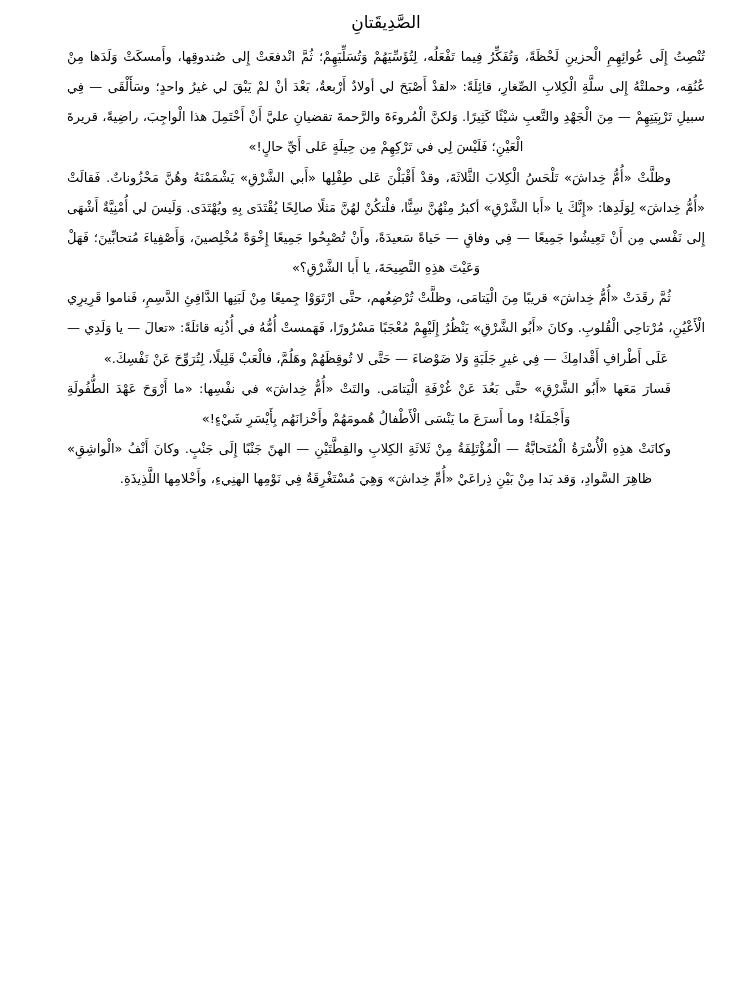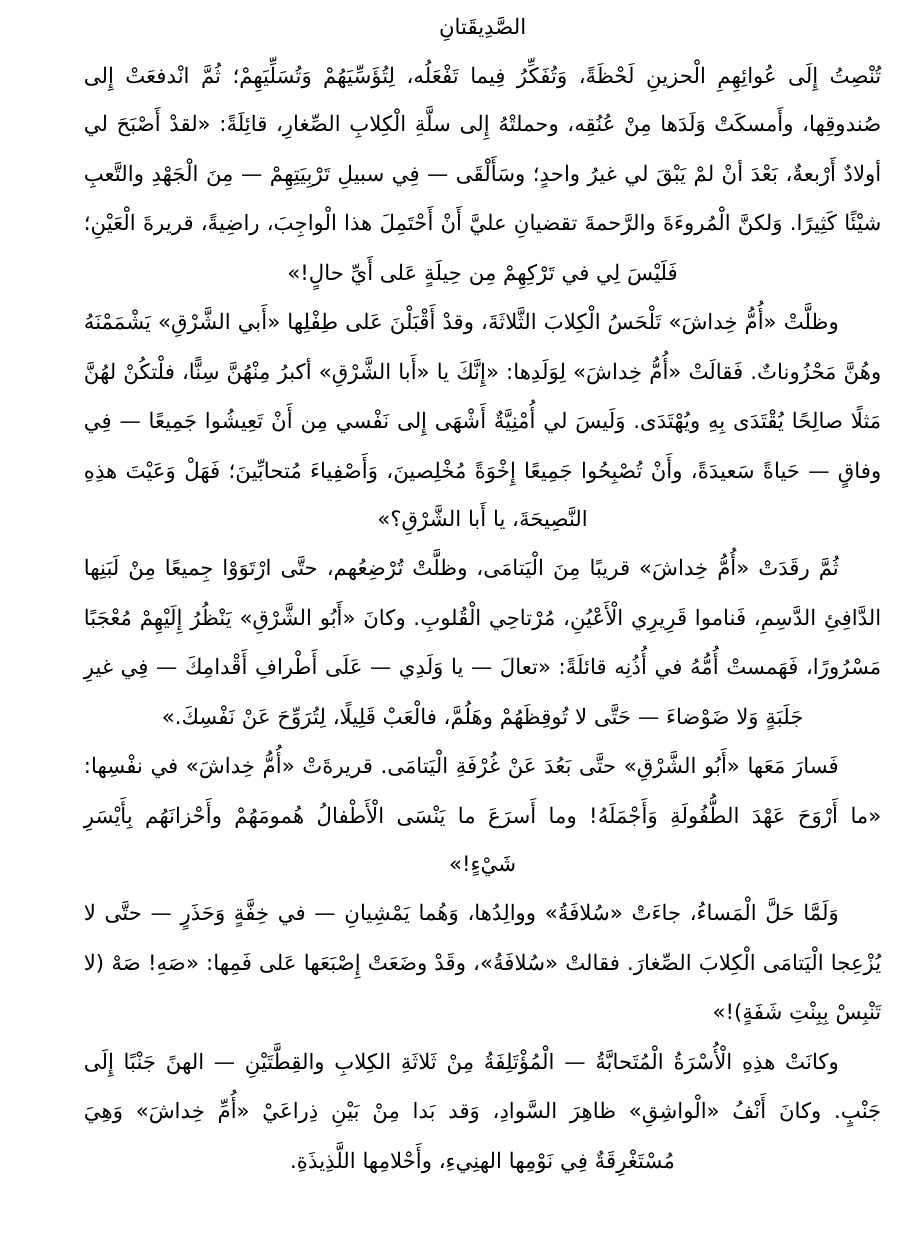--- a/index.html
+++ b/index.html
@@ -20,21 +20,21 @@
   }
   .title {
     margin: 12px 0 10px 0;
     text-align: center;
     font-size: 17px;
     font-weight: normal;
     letter-spacing: 0;
   }
   .body-text {
     margin: 0 28px;
-    font-size: 17px;
+    font-size: 13px;
     line-height: 2.32;
     text-align: justify;
     text-justify: inter-word;
   }
   .para {
     margin: 0;
     text-indent: 34px;
     text-align-last: center;
   }
   .para.continued {
@@ -52,17 +52,16 @@
 </head>
 <body>
 
 <div class="page">
   <h1 class="title">الصَّدِيقَتانِ</h1>
 
   <div class="body-text">
     <p class="para continued">تُنْصِتُ إِلَى عُوائِهِمِ الْحزينِ لَحْظَةً، وَتُفَكِّرُ فِيما تَفْعَلُه، لِتُؤَسِّيَهُمْ وَتُسَلِّيَهِمْ؛ ثُمَّ انْدفعَتْ إِلى صُندوقِها، وأَمسكَتْ وَلَدَها مِنْ عُنُقِه، وحملتْهُ إِلى سلَّةِ الْكِلابِ الصِّغارِ، قائِلَةً: «لقدْ أَصْبَحَ لي أولادٌ أَرْبعةٌ، بَعْدَ أنْ لمْ يَبْقَ لي غيرُ واحدٍ؛ وسَأَلْقَى — فِي سبيلِ تَرْبِيَتِهِمْ — مِنَ الْجَهْدِ والتَّعبِ شيْئًا كَثِيرًا. وَلكنَّ الْمُروءَةَ والرَّحمةَ تقضيانِ عليَّ أَنْ أَحْتَمِلَ هذا الْواجِبَ، راضِيةً، قريرةَ الْعَيْنِ؛ فَلَيْسَ لِي في تَرْكِهِمْ مِن حِيلَةٍ عَلى أَيِّ حالٍ!»</p>
     <p class="para">وظلَّتْ «أُمُّ خِداشَ» تَلْحَسُ الْكِلابَ الثَّلاثَةَ، وقدْ أَقْبَلْنَ عَلى طِفْلِها «أَبي الشَّرْقِ» يَشْمَمْنَهُ وهُنَّ مَحْزُوناتٌ. فَقالَتْ «أُمُّ خِداشَ» لِوَلَدِها: «إِنَّكَ يا «أَبا الشَّرْقِ» أكبرُ مِنْهُنَّ سِنًّا، فلْتكُنْ لهُنَّ مَثلًا صالِحًا يُقْتَدَى بِهِ ويُهْتَدَى. وَلَيسَ لي أُمْنِيَّةٌ أَشْهَى إِلى نَفْسي مِن أَنْ تَعِيشُوا جَمِيعًا — فِي وفاقٍ — حَياةً سَعيدَةً، وأَنْ تُصْبِحُوا جَمِيعًا إِخْوَةً مُخْلِصينَ، وَأَصْفِياءَ مُتحابِّينَ؛ فَهَلْ وَعَيْتَ هذِهِ النَّصِيحَةَ، يا أَبا الشَّرْقِ؟»</p>
     <p class="para">ثُمَّ رقَدَتْ «أُمُّ خِداشَ» قريبًا مِنَ الْيَتامَى، وظلَّتْ تُرْضِعُهم، حتَّى ارْتَوَوْا جِميعًا مِنْ لَبَنِها الدَّافِئِ الدَّسِمِ، فَناموا قَرِيرِي الْأَعْيُنِ، مُرْتاحِي الْقُلوبِ. وكانَ «أَبُو الشَّرْقِ» يَنْظُرُ إِلَيْهِمْ مُعْجَبًا مَسْرُورًا، فَهَمستْ أُمُّهُ في أُذُنِه قائلَةً: «تعالَ — يا وَلَدِي — عَلَى أَطْرافِ أَقْدامِكَ — فِي غيرِ جَلَبَةٍ وَلا ضَوْضاءَ — حَتَّى لا تُوقِظَهُمْ وهَلُمَّ، فالْعَبْ قَلِيلًا، لِتُرَوِّحَ عَنْ نَفْسِكَ.»</p>
-    <p class="para">فَسارَ مَعَها «أَبُو الشَّرْقِ» حتَّى بَعُدَ عَنْ غُرْفَةِ الْيَتامَى. قريرةَتْ «أُمُّ خِداشَ» في نفْسِها: «ما أَرْوَحَ عَهْدَ الطُّفُولَةِ وَأَجْمَلَهُ! وما أَسرَعَ ما يَنْسَى الْأَطْفالُ هُمومَهُمْ وأَحْزانَهُم بِأَيْسَرِ شَيْءٍ!»</p>
-    <p class="para last-right">وَلَمَّا حَلَّ الْمَساءُ، جاءَتْ «سُلافَةُ» ووالِدُها، وَهُما يَمْشِيانِ — في خِفَّةٍ وَحَذَرٍ — حتَّى لا يُزْعِجا الْيَتامَى الْكِلابَ الصِّغارَ. فقالتْ «سُلافَةُ»، وقَدْ وضَعَتْ إِصْبَعَها عَلى فَمِها: «صَهِ! صَهْ (لا تَنْبِسْ بِبِنْتِ شَفَةٍ)!»</p>
+    <p class="para">فَسارَ مَعَها «أَبُو الشَّرْقِ» حتَّى بَعُدَ عَنْ غُرْفَةِ الْيَتامَى. والتَتْ «أُمُّ خِداشَ» في نفْسِها: «ما أَرْوَحَ عَهْدَ الطُّفُولَةِ وَأَجْمَلَهُ! وما أَسرَعَ ما يَنْسَى الْأَطْفالُ هُمومَهُمْ وأَحْزانَهُم بِأَيْسَرِ شَيْءٍ!»</p>
     <p class="para">وكانَتْ هذِهِ الْأُسْرَةُ الْمُتَحابَّةُ — الْمُؤْتَلِفَةُ مِنْ ثَلاثَةِ الكِلابِ والقِطَّتَيْنِ — الهنً جَنْبًا إِلَى جَنْبٍ. وكانَ أَنْفُ «الْواشِقِ» ظاهِرَ السَّوادِ، وَقد بَدا مِنْ بَيْنِ ذِراعَيْ «أُمِّ خِداشَ» وَهِيَ مُسْتَغْرِقَةٌ فِي نَوْمِها الهنِيءِ، وأَحْلامِها اللَّذِيذَةِ.</p>
   </div>
 </div>
 
 </body></html>

